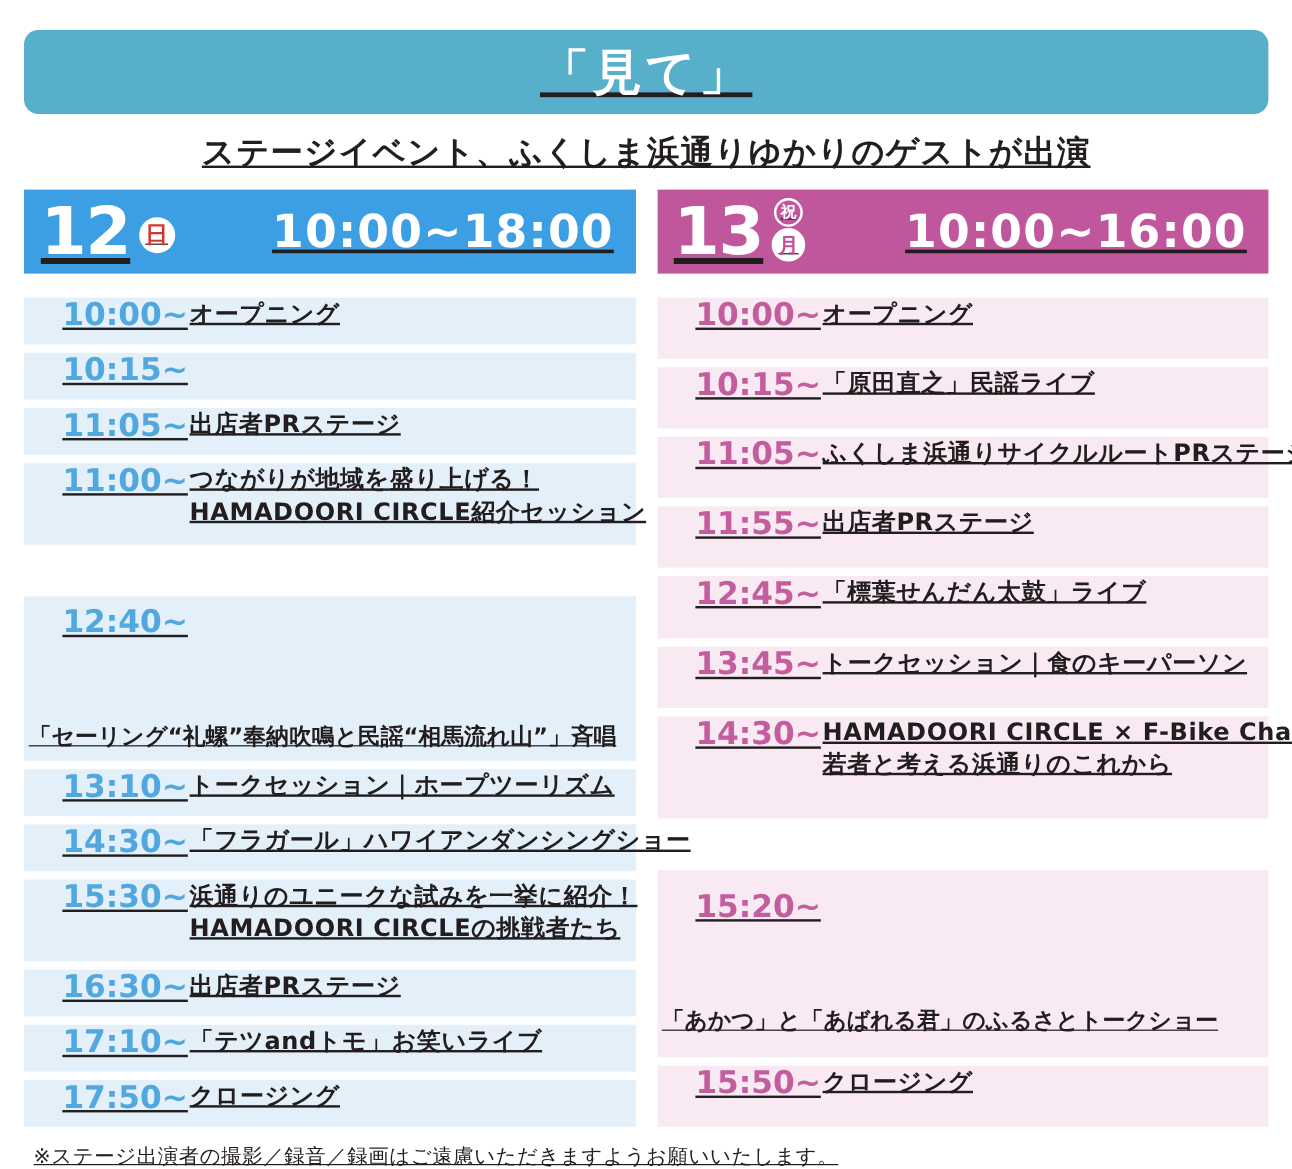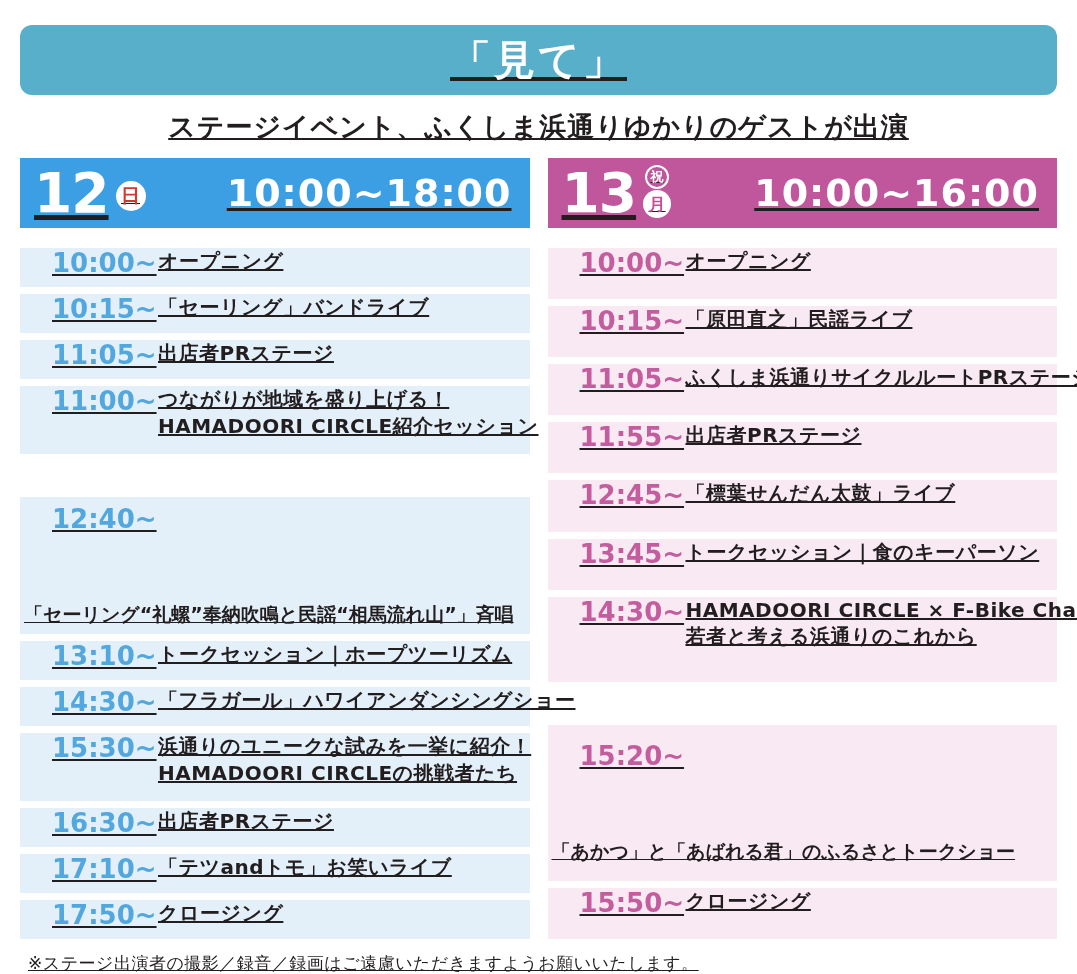--- a/index.html
+++ b/index.html
@@ -109,23 +109,20 @@
         </header>
         <div class="rows">
           <div class="row" style="flex-grow: 1;">
             <span class="time">10:00~</span>
             <div class="title">
               <div class="line">オープニング</div>
             </div>
           </div>
           <div class="row" style="flex-grow: 1;">
             <span class="time">10:15~</span>
-            <div class="title">
-              <div class="line">「セーリング」バンドライブ</div>
-            </div>
           </div>
           <div class="row" style="flex-grow: 1;">
             <span class="time">11:05~</span>
             <div class="title">
               <div class="line">出店者PRステージ</div>
             </div>
           </div>
           <div class="row" style="flex-grow: 1.52;">
             <span class="time">11:00~</span>
             <div class="title">

